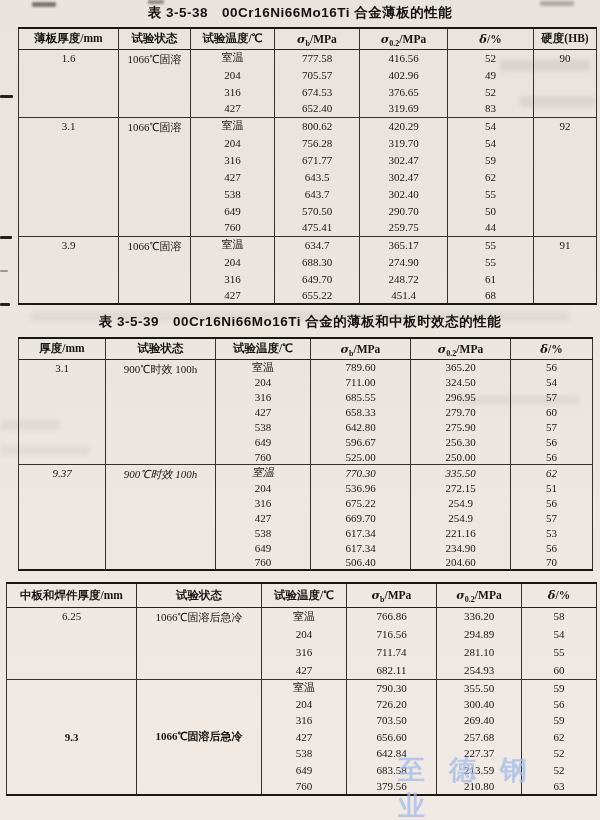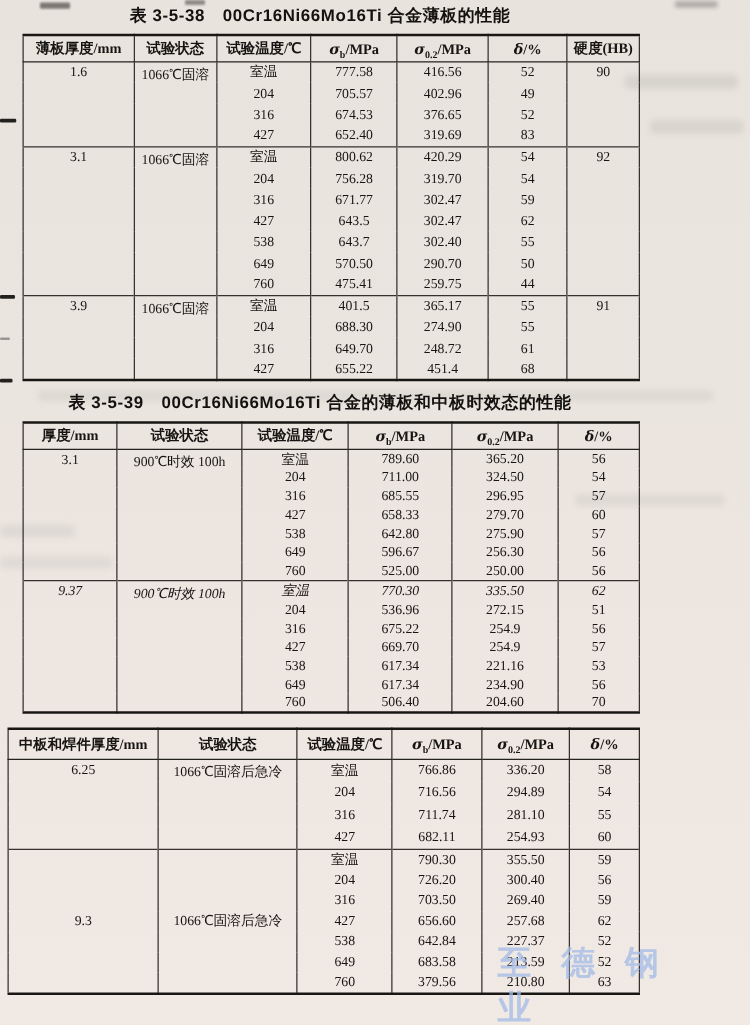--- a/index.html
+++ b/index.html
@@ -1,21 +1,21 @@
 <!DOCTYPE html>
 <html><head>
 <meta charset="utf-8">
 <style>
   html,body{margin:0;padding:0;}
   .page{
     position:relative;width:600px;height:820px;overflow:hidden;
     background:linear-gradient(180deg,#e9e3dd 0%,#ebe5df 40%,#efe7e2 75%,#f1e9e4 100%);
     font-family:"Liberation Serif",serif;color:#1b1b1b;
   }
-  .tbl-sec{position:absolute;left:0;width:512px;}
+  .tbl-sec{position:absolute;left:0;width:600px;}
   .tbl-title{
     text-align:center;font-family:"Liberation Sans","DejaVu Sans",sans-serif;
     font-weight:bold;font-size:13.5px;color:#141210;letter-spacing:.5px;white-space:nowrap;
   }
   table.dtable{
     border-collapse:collapse;table-layout:fixed;
     border:1.2px solid #2c2a27;border-top:2.6px solid #191714;border-bottom:2.6px solid #191714;
   }
   #tbl0{margin:5px 0 0 18px;}
   #tbl1{margin:6px 0 0 18px;padding-left:40px;}
@@ -23,21 +23,21 @@
   .dtable th,.dtable td{
     border-left:1px solid #34312e;border-right:1px solid #34312e;
     padding:0;text-align:center;white-space:nowrap;overflow:hidden;
     font-size:11px;color:#171513;font-family:"Liberation Serif",serif;
   }
   .dtable thead th{
     font-weight:bold;font-size:11.5px;border-bottom:1.3px solid #24221f;
   }
   .dtable tbody tr.group-start td{border-top:1px solid #34312e;}
   td.va-top{vertical-align:top;padding-top:2px;}
-  td.va-middle{vertical-align:middle;}
+  td.va-middle{vertical-align:middle;font-weight:bold;}
   .sym{font-style:italic;font-family:"DejaVu Serif",serif;}
   .dtable sub{font-size:8px;line-height:0;}
   
   .dash{position:absolute;background:#23211e;border-radius:1px;}
   .smudge{position:absolute;filter:blur(2.5px);border-radius:3px;pointer-events:none;}
   
   .wm{position:absolute;font-family:"Liberation Sans","DejaVu Sans",sans-serif;color:#a2bbe7;pointer-events:none;}
   .wm-co{left:398px;top:752px;font-size:27px;font-weight:bold;letter-spacing:24px;opacity:.75;}
   .wm-ph{left:382px;top:767px;font-size:29px;letter-spacing:1.5px;opacity:.8;}
 </style>
@@ -154,21 +154,21 @@
           <tr style="height: 17px;">
             <td>760</td>
             <td>475.41</td>
             <td>259.75</td>
             <td>44</td>
           </tr>
           <tr class="group-start" style="height: 17px;">
             <td rowspan="4" class="va-top">3.9</td>
             <td rowspan="4" class="va-top">1066℃固溶</td>
             <td>室温</td>
-            <td>401.5</td>
+            <td>634.7</td>
             <td>365.17</td>
             <td>55</td>
             <td rowspan="4" class="va-top">91</td>
           </tr>
           <tr style="height: 17px;">
             <td>204</td>
             <td>688.30</td>
             <td>274.90</td>
             <td>55</td>
           </tr>

